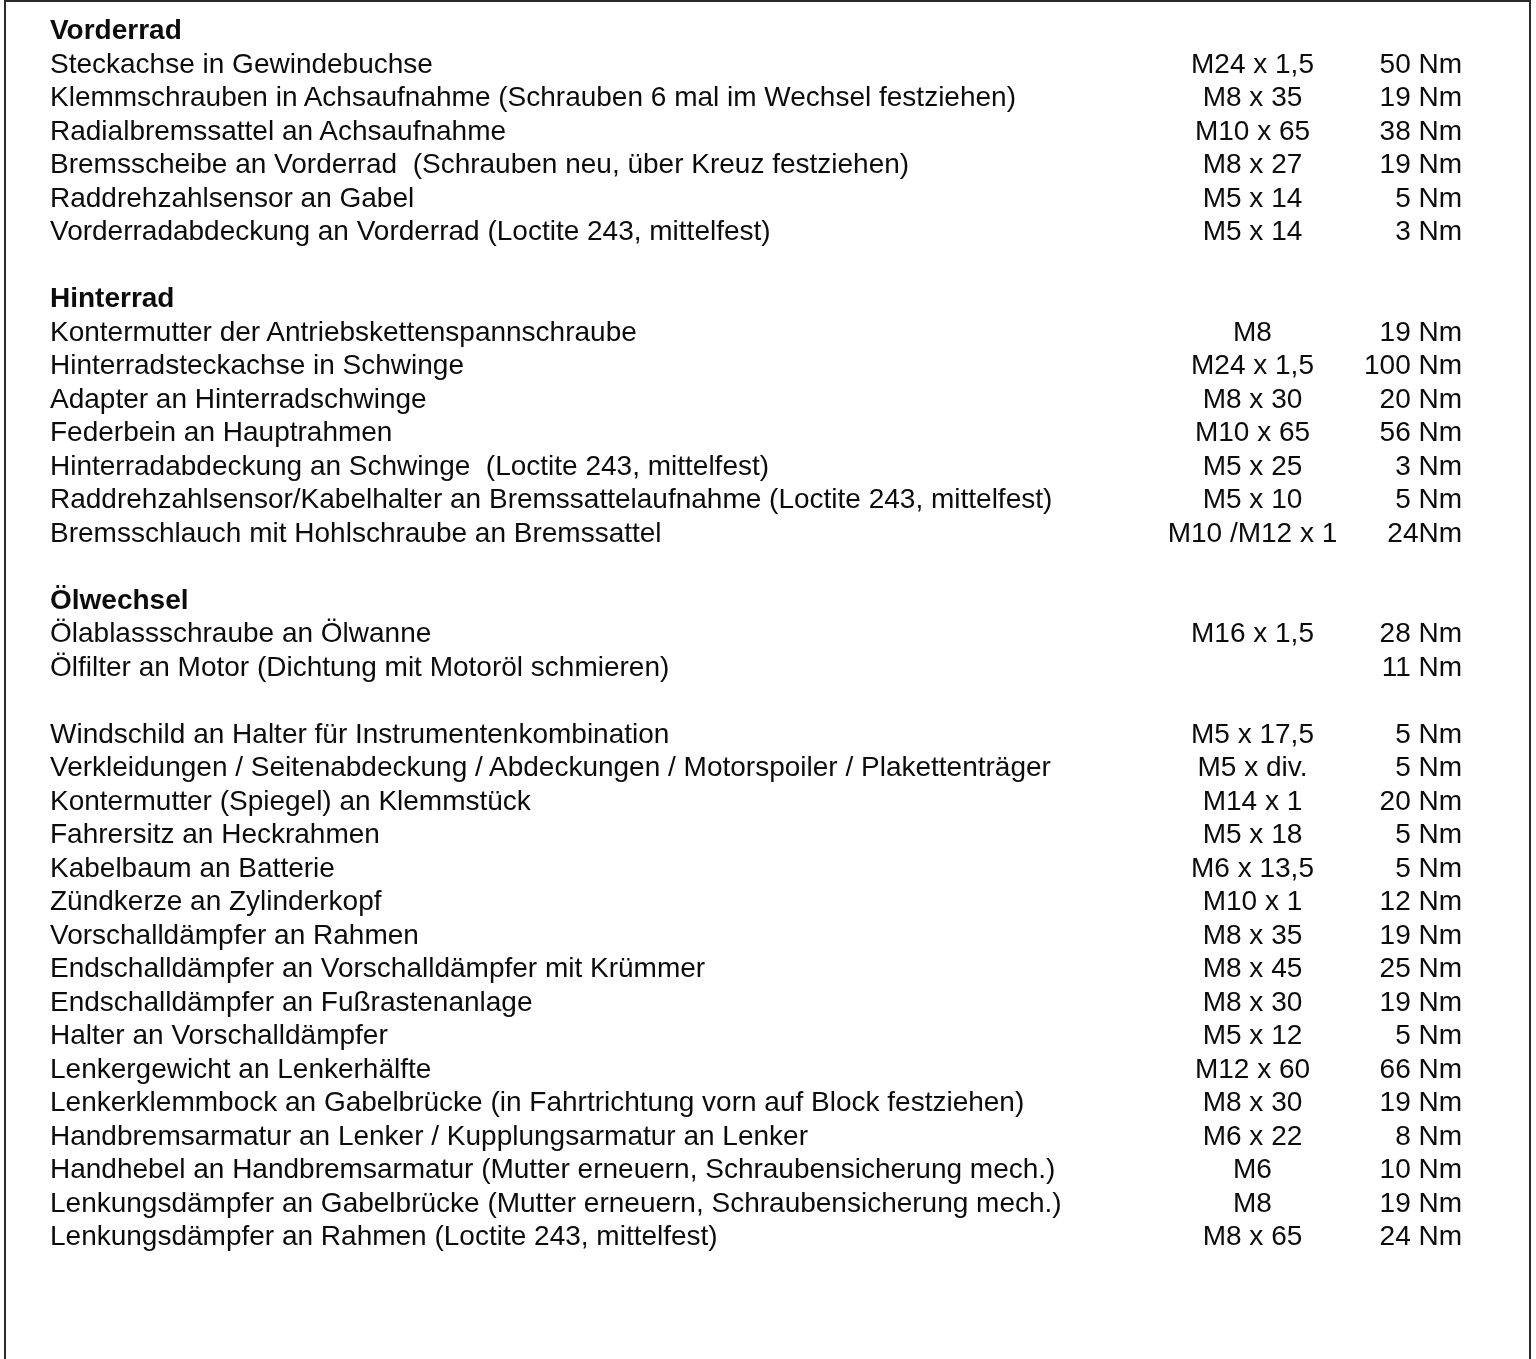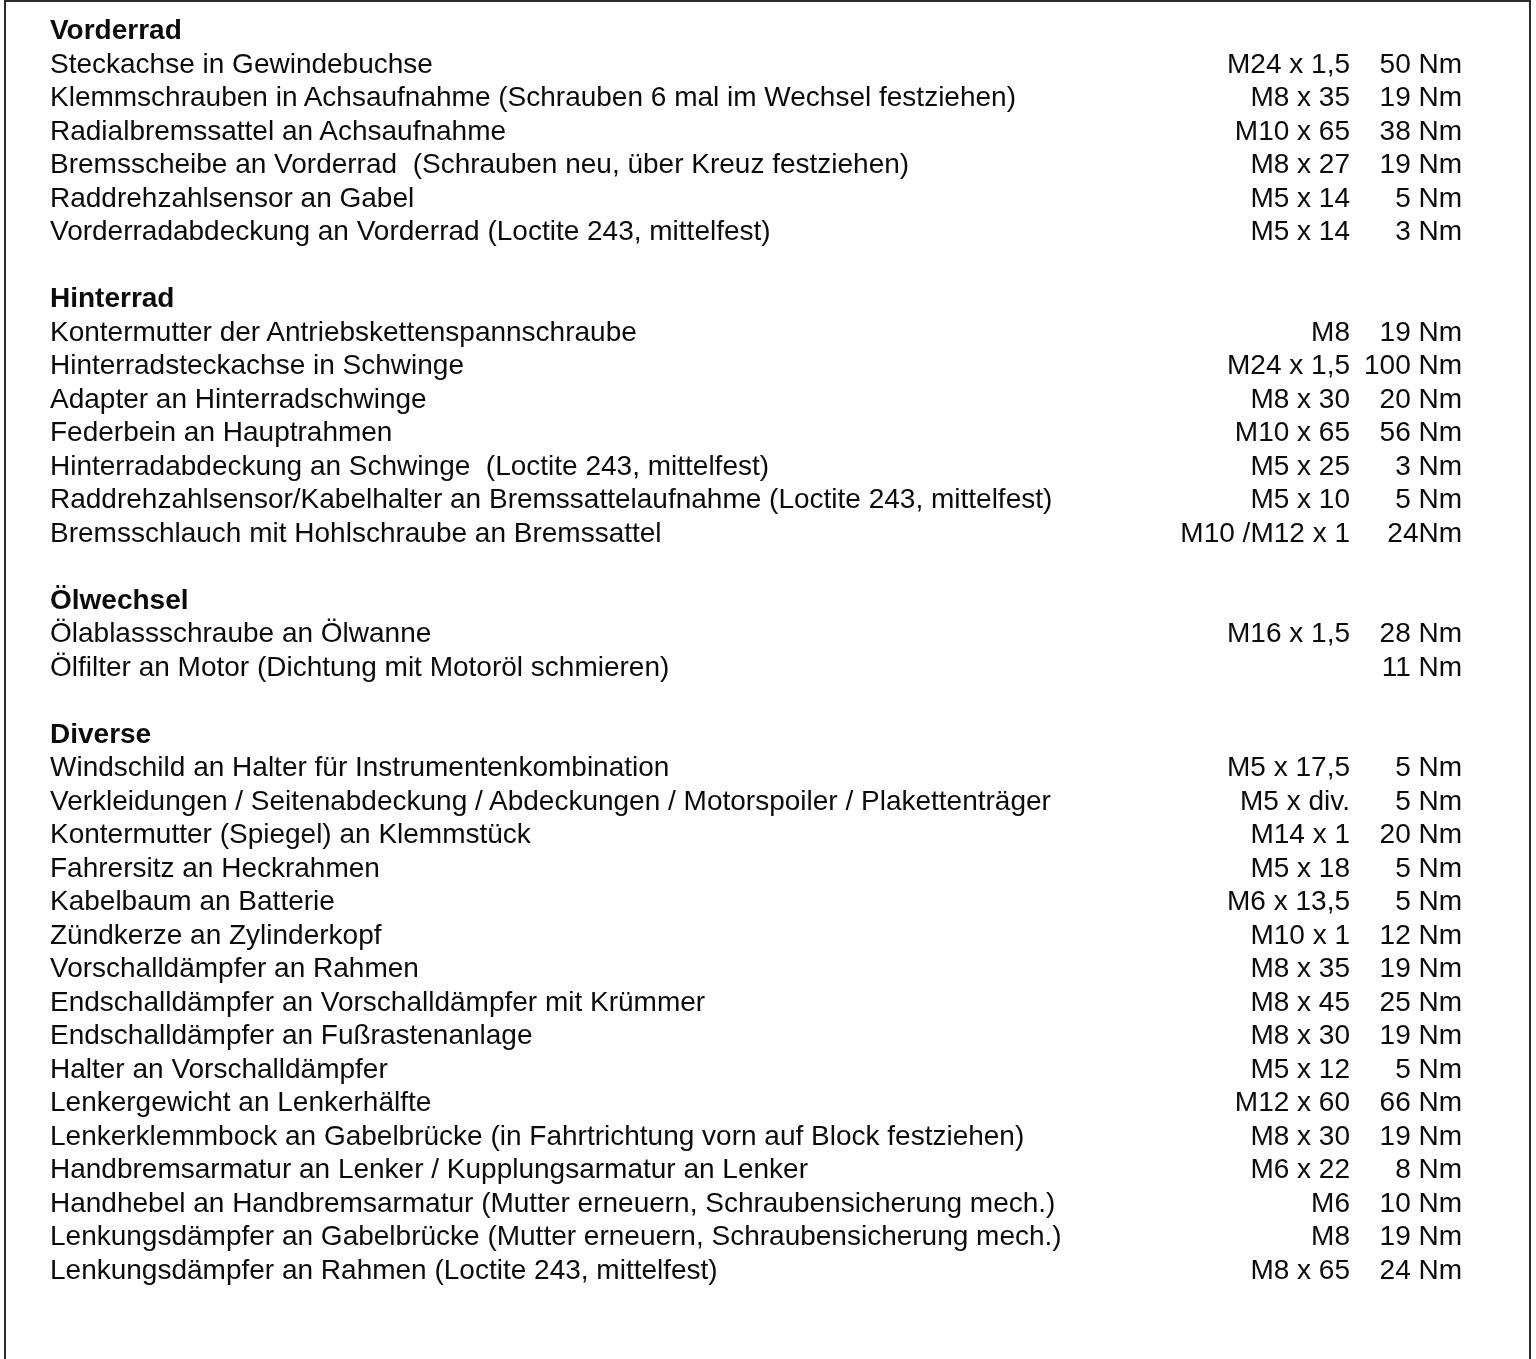--- a/index.html
+++ b/index.html
@@ -35,21 +35,21 @@
   table.spec td {
     font-size: 28px;
     line-height: 33.5px;
     height: 33.5px;
     padding: 0;
     vertical-align: baseline;
     white-space: pre;
     overflow: visible;
   }
   td.item   { text-align: left; }
-  td.thread { text-align: right; }
+  td.thread { text-align: center; }
   td.torque { text-align: right; }
   tr.section-header td {
     font-weight: bold;
   }
   tr.gap td {
     height: 33.5px;
   }
 </style>
 </head>
 <body>
@@ -149,23 +149,20 @@
             <td class="torque">28 Nm</td>
           </tr>
           <tr>
             <td class="item">Ölfilter an Motor (Dichtung mit Motoröl schmieren)</td>
             <td class="thread"></td>
             <td class="torque">11 Nm</td>
           </tr>
           <tr class="gap">
             <td colspan="3"></td>
           </tr>
-          <tr class="section-header">
-            <td class="item" colspan="3">Diverse</td>
-          </tr>
           <tr>
             <td class="item">Windschild an Halter für Instrumentenkombination</td>
             <td class="thread">M5 x 17,5</td>
             <td class="torque">5 Nm</td>
           </tr>
           <tr>
             <td class="item">Verkleidungen / Seitenabdeckung / Abdeckungen / Motorspoiler / Plakettenträger</td>
             <td class="thread">M5 x div.</td>
             <td class="torque">5 Nm</td>
           </tr>

